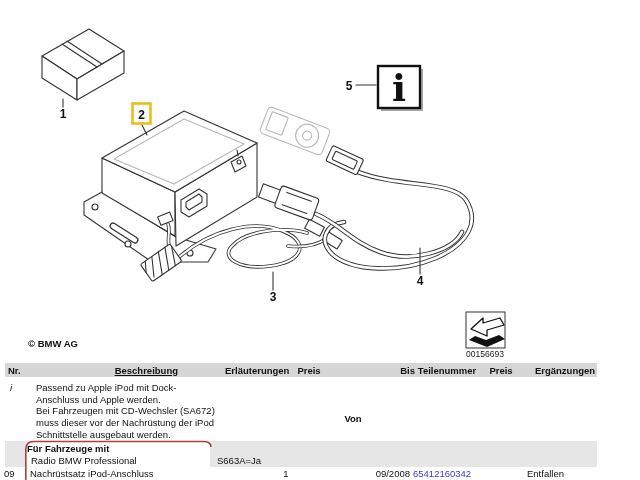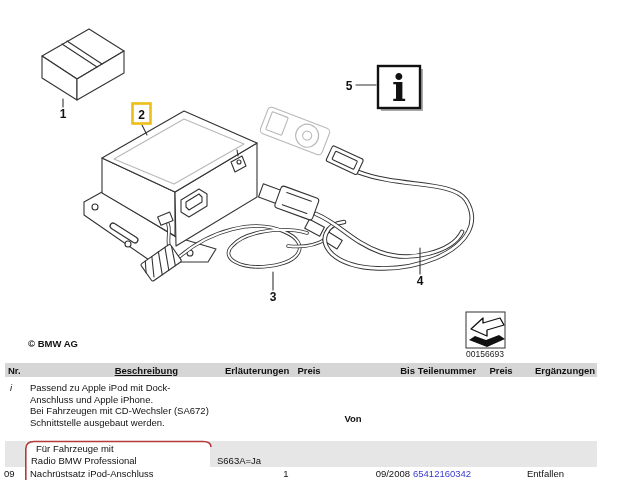--- a/index.html
+++ b/index.html
@@ -150,31 +150,32 @@
     <span class="hdr-cell" style="left:279px;width:50px;text-align:center;">Preis</span>
     <span class="hdr-cell" style="left:328px;width:40px;text-align:center;margin-top:48px;">Von</span>
     <span class="hdr-cell" style="left:370px;width:40px;text-align:right;">Bis</span>
     <span class="hdr-cell" style="left:407px;width:70px;text-align:center;">Teilenummer</span>
     <span class="hdr-cell" style="left:476px;width:40px;text-align:center;">Preis</span>
     <span class="hdr-cell" style="left:523px;width:74px;text-align:center;">Ergänzungen</span>
   </div>
 
   <div>
     <span class="abs tbl-txt" style="left:10px;top:382px;font-style:italic;">i</span>
-    <div class="abs tbl-txt desc-lines" style="left:30px;top:382px;">
+    <div class="abs tbl-txt desc-lines" style="left:36px;top:382px;">
       <div>Passend zu Apple iPod mit Dock-</div>
-      <div>Anschluss und Apple iPhone.</div>
+      <div>Anschluss und Apple werden.</div>
       <div>Bei Fahrzeugen mit CD-Wechsler (SA672)</div>
+      <div>muss dieser vor der Nachrüstung der iPod</div>
       <div>Schnittstelle ausgebaut werden.</div>
     </div>
   </div>
 
   <div class="abs gray-band"></div>
   <div class="abs white-cell"></div>
-  <span class="abs tbl-txt" style="left:36px;top:443px;font-weight:normal;">Für Fahrzeuge mit</span>
+  <span class="abs tbl-txt" style="left:27px;top:443px;font-weight:bold;">Für Fahrzeuge mit</span>
   <span class="abs tbl-txt" style="left:31px;top:454.5px;">Radio BMW Professional</span>
   <span class="abs tbl-txt" style="left:217px;top:454.5px;">S663A=Ja</span>
 
   <div>
     <span class="abs tbl-txt" style="left:4px;top:468px;">09</span>
     <span class="abs tbl-txt" style="left:30px;top:468px;">Nachrüstsatz iPod-Anschluss</span>
     <span class="abs tbl-txt" style="left:279px;top:468px;width:14px;text-align:center;">1</span>
     <span class="abs tbl-txt" style="left:370px;top:468px;width:40px;text-align:right;">09/2008</span>
     <span class="abs tbl-txt link" style="left:413px;top:468px;">65412160342</span>
     <span class="abs tbl-txt" style="left:527px;top:468px;">Entfallen</span>

